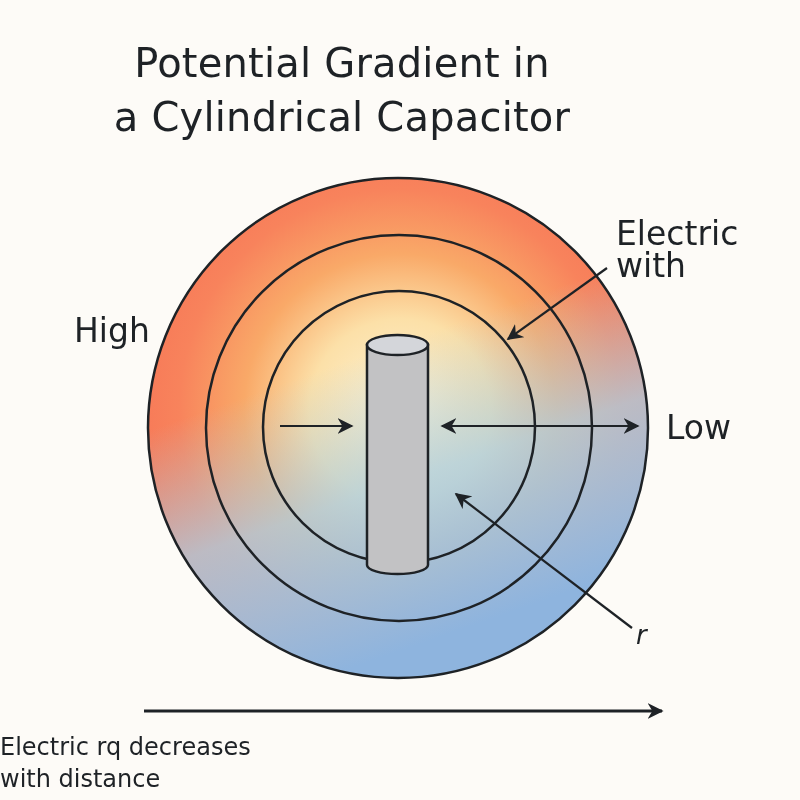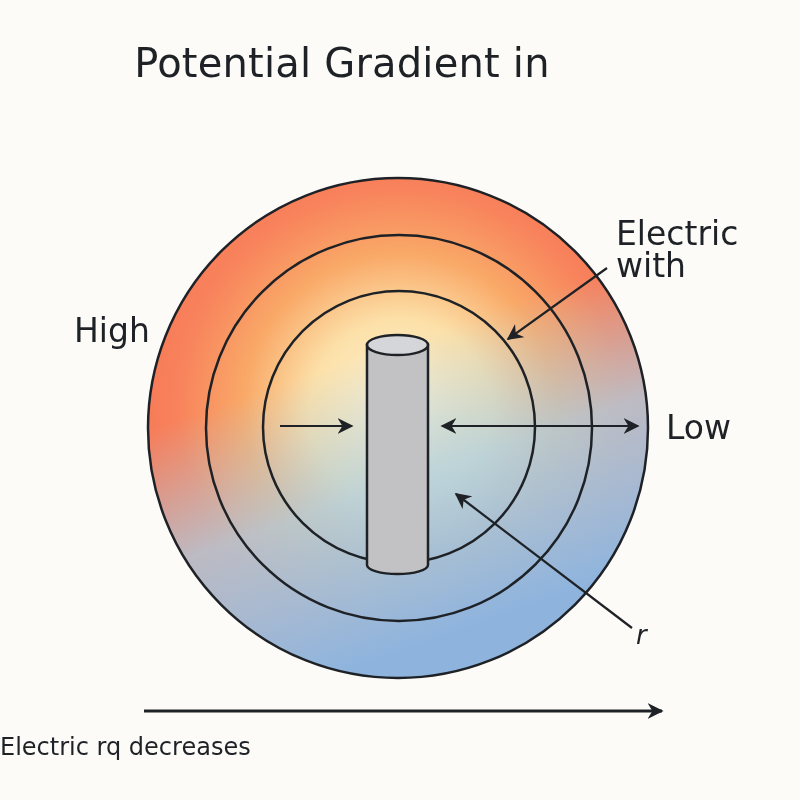--- a/index.html
+++ b/index.html
@@ -29,20 +29,21 @@
     position: absolute; left: 0; top: 731px; width: 800px;
     text-align: left; font-size: 24px; line-height: 32px;
   }
   .caption span { display: block; }
 </style>
 </head>
 <body>
 
 <div class="title">
   <span>Potential Gradient in</span>
+  <span>a Cylindrical Capacitor</span>
 </div>
 
 <svg class="diagram" width="800" height="800" viewBox="0 0 800 800">
   <defs>
     <radialGradient id="warm" cx="400" cy="410" r="260" gradientUnits="userSpaceOnUse">
       <stop offset="0" stop-color="#FDF3D6"></stop>
       <stop offset="0.35" stop-color="#FCE0A8"></stop>
       <stop offset="0.6" stop-color="#F9A968"></stop>
       <stop offset="0.85" stop-color="#F8835C"></stop>
       <stop offset="1" stop-color="#F77A58"></stop>
@@ -88,13 +89,14 @@
 <div class="label high">High</div>
 <div class="label low">Low</div>
 <div class="label field">
   <span>Electric</span>
   <span>with</span>
 </div>
 <div class="label r">r</div>
 
 <div class="caption">
   <span>Electric rq decreases</span>
+  <span>with distance</span>
 </div>
 
 </body></html>

